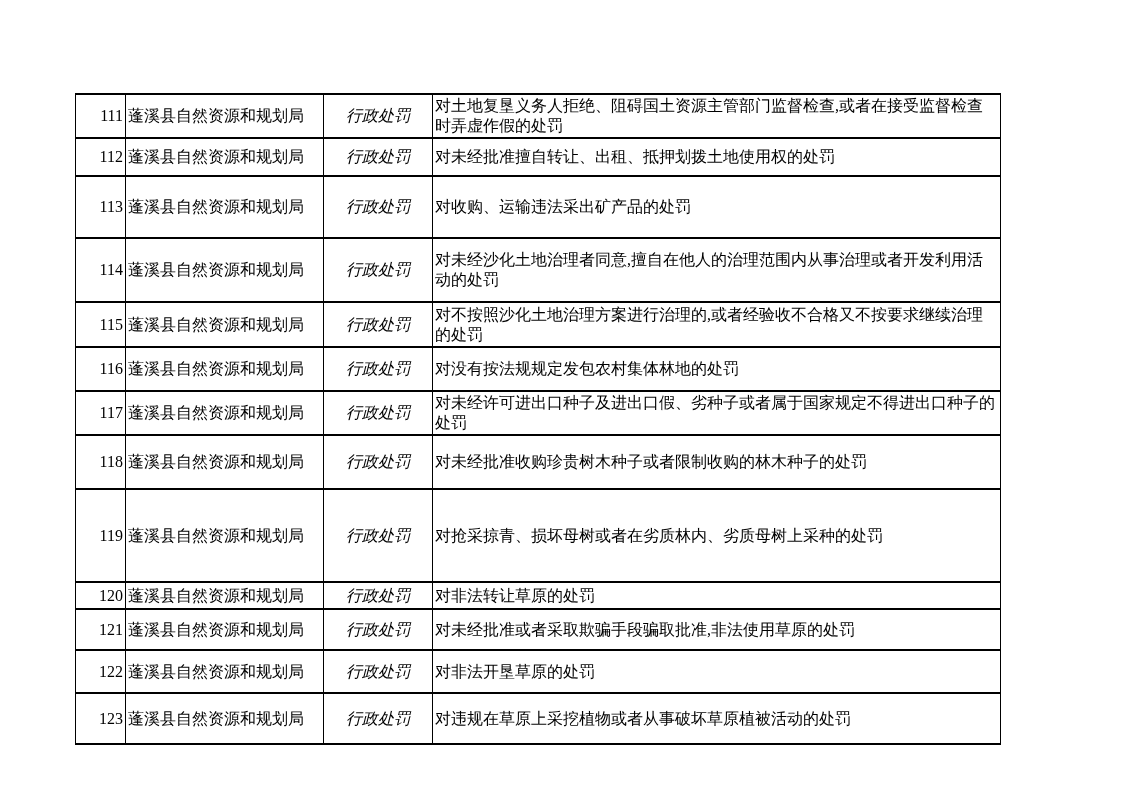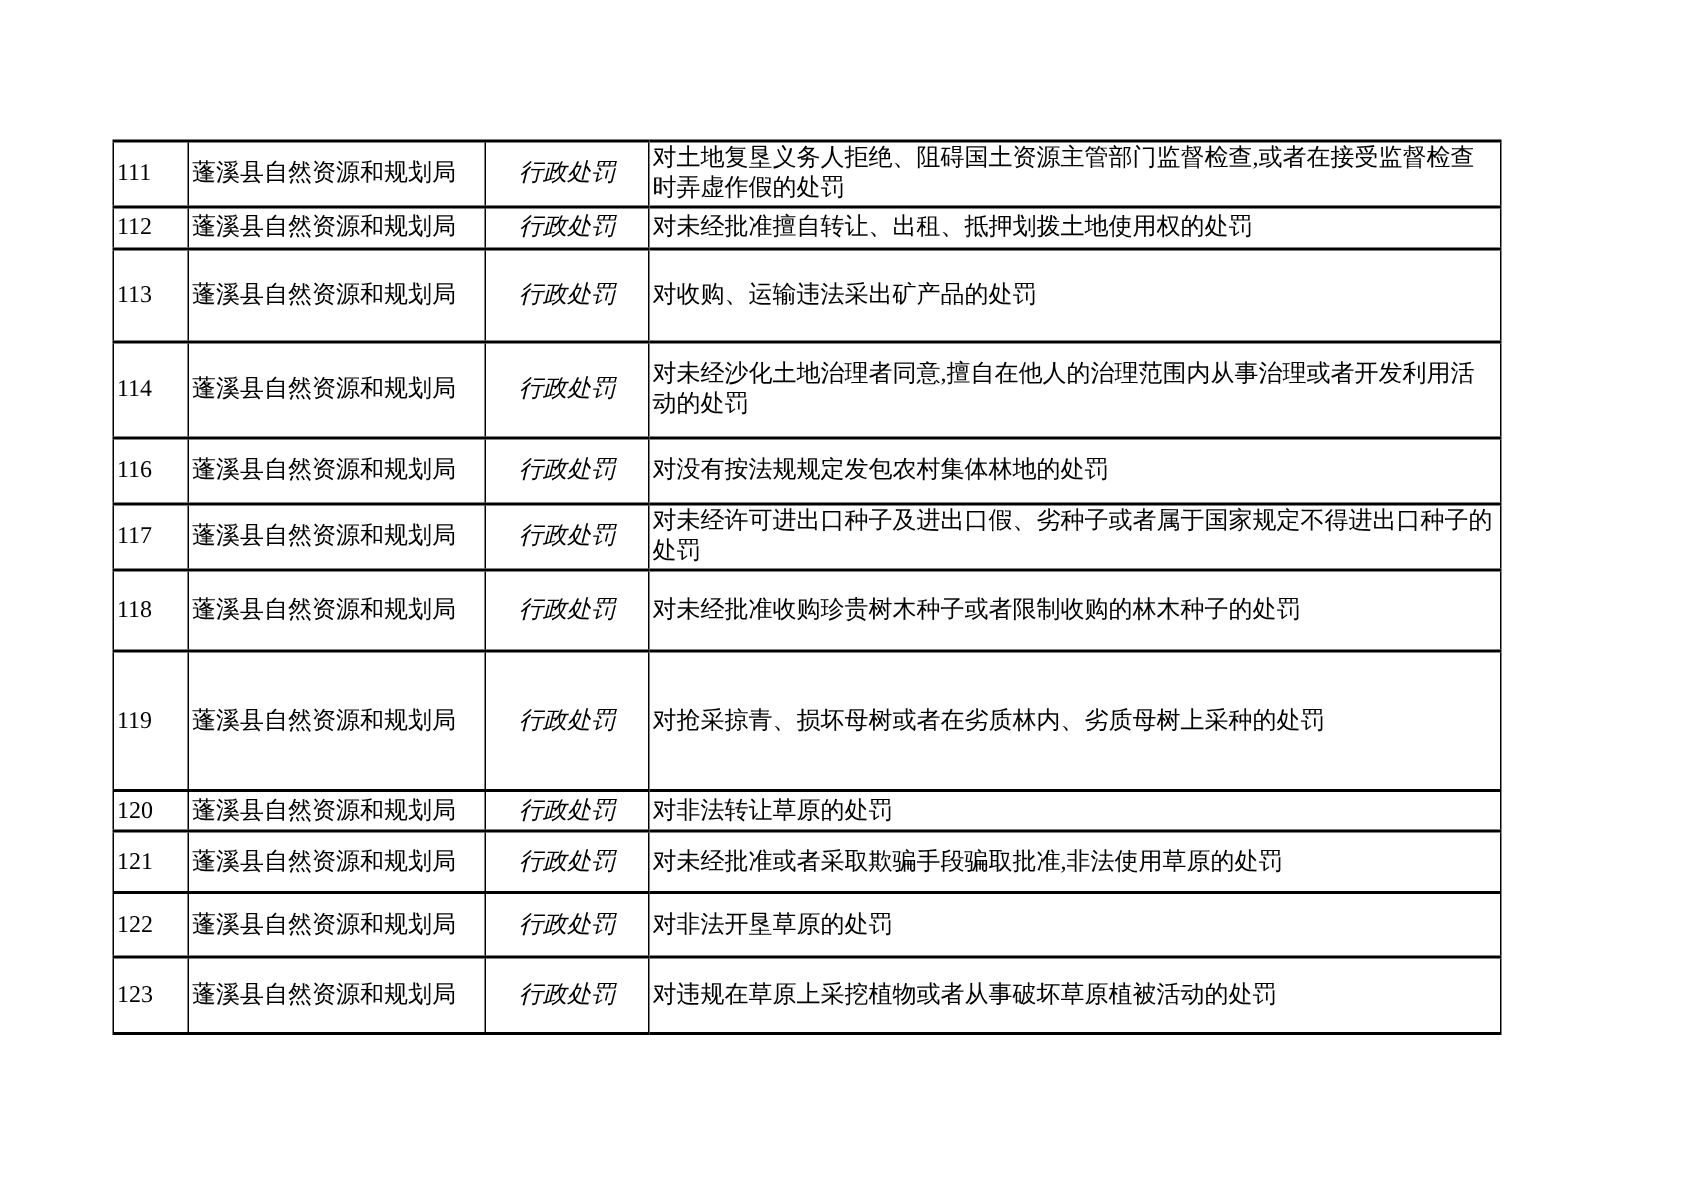--- a/index.html
+++ b/index.html
@@ -29,21 +29,21 @@
     border: 2px solid #000000;
     border-left-width: 1px;
     border-right-width: 1px;
     font-size: 16px;
     line-height: 20px;
     vertical-align: middle;
     padding: 1px 2px;
     overflow: hidden;
     word-break: break-all;
   }
-  td.c-no    { text-align: left; }
+  td.c-no    { text-align: right; }
   td.c-dept  { text-align: left; }
   td.c-type  { text-align: center; font-style: italic; }
   td.c-item  { text-align: left; padding-left: 5px; padding-right: 3px; font-family: Liberation Serif, serif; }
   col.w-no   { width: 50px; }
   col.w-dept { width: 198px; }
   col.w-type { width: 109px; }
   col.w-item { width: 568px; }
 </style>
 </head>
 <body>
@@ -56,37 +56,43 @@
         <col class="w-type">
         <col class="w-item">
     </colgroup>
     <tbody>
       <tr style="height:43px">
         <td class="c-no">111</td>
         <td class="c-dept">蓬溪县自然资源和规划局</td>
         <td class="c-type">行政处罚</td>
         <td class="c-item">对土地复垦义务人拒绝、阻碍国土资源主管部门监督检查,或者在接受监督检查时弄虚作假的处罚</td>
       </tr>
-      <tr style="height:28px">
+      <tr style="height:38px">
         <td class="c-no">112</td>
         <td class="c-dept">蓬溪县自然资源和规划局</td>
         <td class="c-type">行政处罚</td>
         <td class="c-item">对未经批准擅自转让、出租、抵押划拨土地使用权的处罚</td>
       </tr>
       <tr style="height:62px">
         <td class="c-no">113</td>
         <td class="c-dept">蓬溪县自然资源和规划局</td>
         <td class="c-type">行政处罚</td>
         <td class="c-item">对收购、运输违法采出矿产品的处罚</td>
       </tr>
       <tr style="height:64px">
         <td class="c-no">114</td>
         <td class="c-dept">蓬溪县自然资源和规划局</td>
         <td class="c-type">行政处罚</td>
         <td class="c-item">对未经沙化土地治理者同意,擅自在他人的治理范围内从事治理或者开发利用活动的处罚</td>
+      </tr>
+      <tr style="height:45px">
+        <td class="c-no">115</td>
+        <td class="c-dept">蓬溪县自然资源和规划局</td>
+        <td class="c-type">行政处罚</td>
+        <td class="c-item">对不按照沙化土地治理方案进行治理的,或者经验收不合格又不按要求继续治理的处罚</td>
       </tr>
       <tr style="height:44px">
         <td class="c-no">116</td>
         <td class="c-dept">蓬溪县自然资源和规划局</td>
         <td class="c-type">行政处罚</td>
         <td class="c-item">对没有按法规规定发包农村集体林地的处罚</td>
       </tr>
       <tr style="height:40px">
         <td class="c-no">117</td>
         <td class="c-dept">蓬溪县自然资源和规划局</td>

